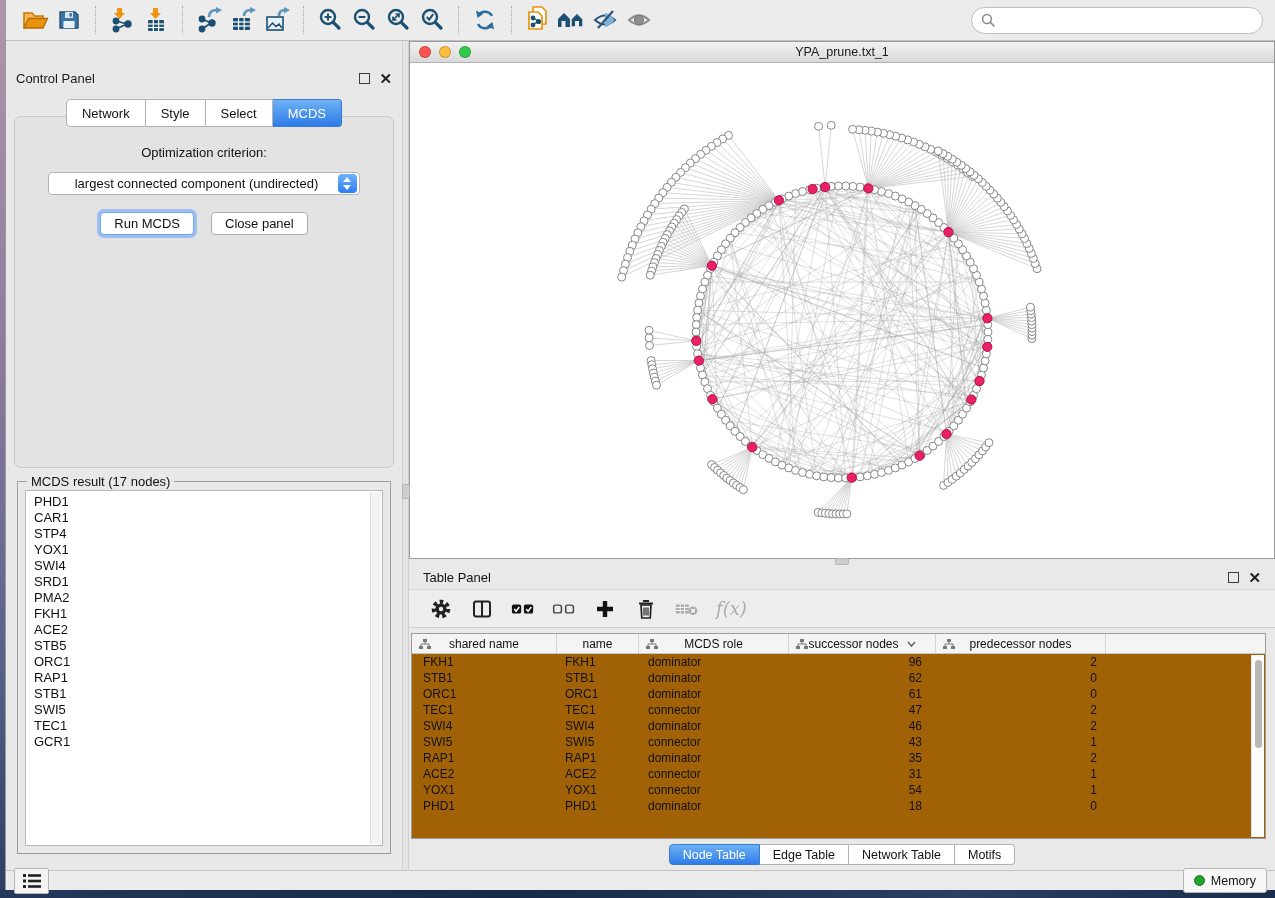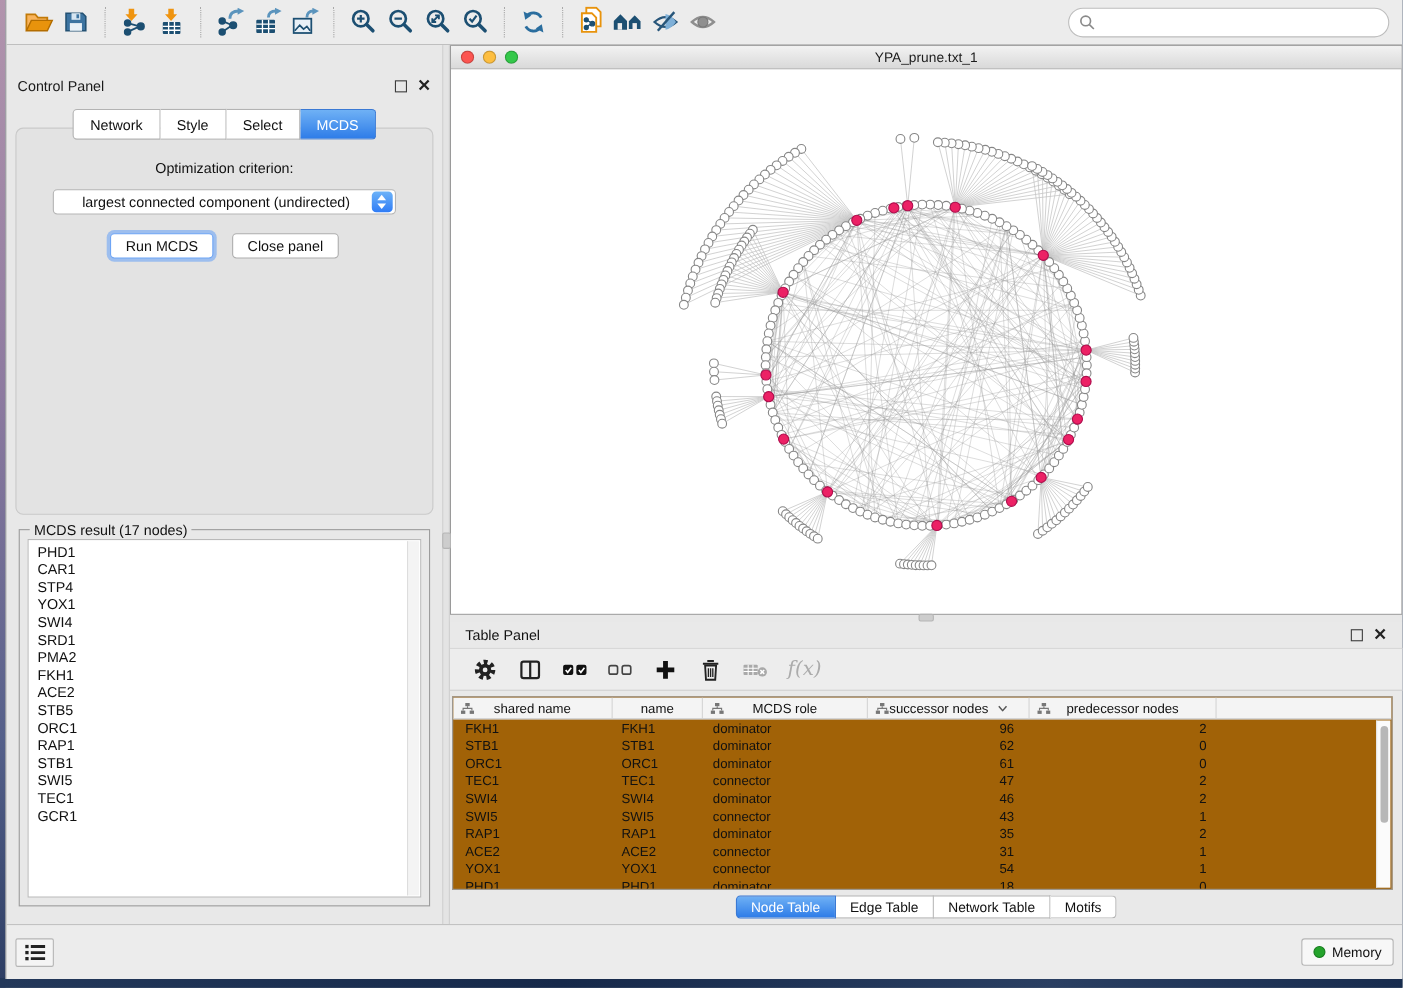--- a/index.html
+++ b/index.html
@@ -111,21 +111,21 @@
   .td.c4 { width:147px; text-align:right; padding-right:14px;} .th.c4{ width:147px; }
   .td.c5 { width:170px; text-align:right; padding-right:9px;} .th.c5{ width:170px; }
   .th.filler, .td.filler { flex:1; border-right:none; }
   .v-scroll { position:absolute; right:1px; top:21px; bottom:1px; width:13px; background:#fbfbfb; border-left:1px solid #e4e4e4;}
   .v-thumb { position:absolute; top:5px; left:3px; width:7px; height:88px; background:#b7b7b7; border-radius:4px; }
 
   .tp-tabs { height:31px; flex:none; display:flex; justify-content:center; align-items:center; }
   .tp-tabs .seg-tab { height:21px; font-size:12.5px; padding:0 13px; }
 
   
-  .statusbar { height:50px; flex:none; background:#ececec; border-top:1px solid #c2c2c2;
+  .statusbar { height:20px; flex:none; background:#ececec; border-top:1px solid #c2c2c2;
     display:flex; align-items:center; padding:0 8px; }
   .list-btn { width:35px; height:26px; background:#f4f4f4; border:1px solid #b5b5b5; border-radius:2px;
     display:flex; align-items:center; justify-content:center; }
   .memory-btn { margin-left:auto; height:25px; padding:0 10px; background:#f7f7f7; border:1px solid #b5b5b5;
     border-radius:3px; display:flex; align-items:center; gap:6px; font-size:12.5px; color:#111; }
   .mem-dot { width:11px; height:11px; border-radius:50%; background:#24a32b; border:1px solid #157a1c; }
 </style>
 </head>
 <body>
 

